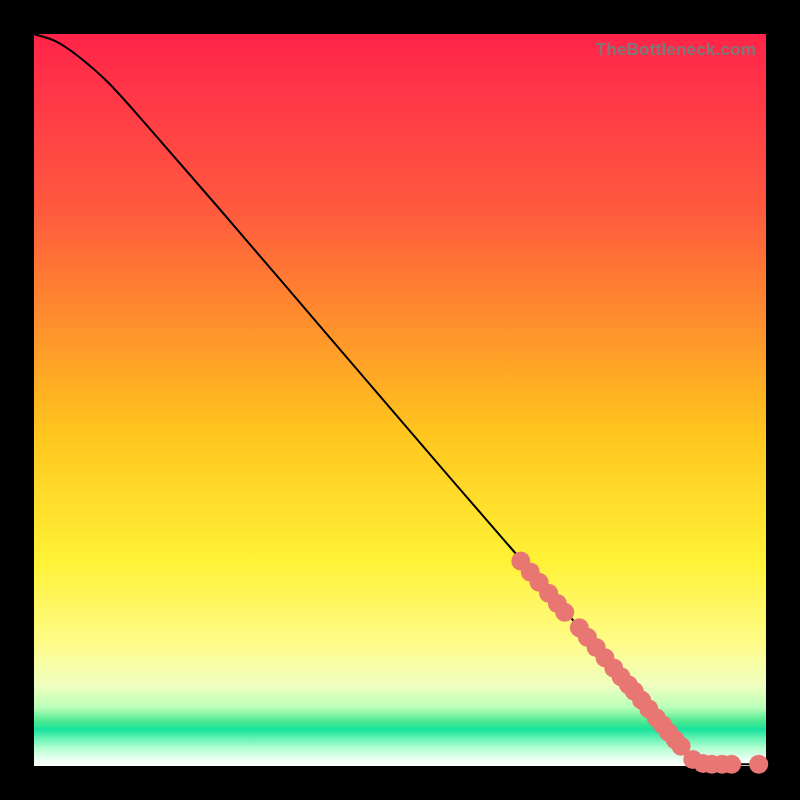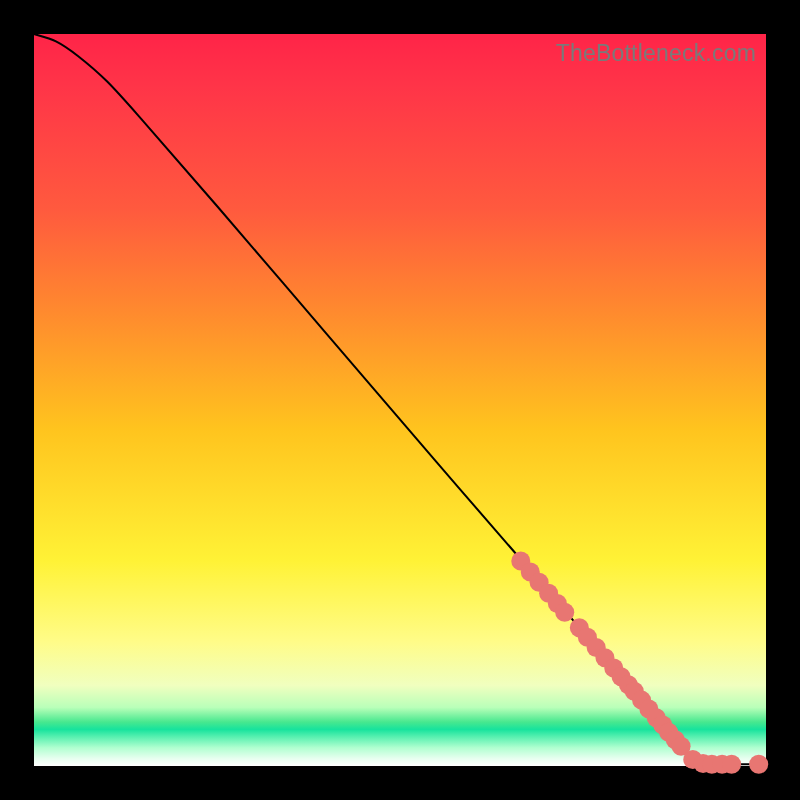--- a/index.html
+++ b/index.html
@@ -41,23 +41,23 @@
       #b0ffd0 97.5%,
       #e8fff0 99%,
       #ffffff 100%
     );
   }
   .watermark {
     position: absolute;
     top: 6px;
     right: 10px;
     color: #7a7a7a;
-    font-size: 23px;
+    font-size: 17px;
     letter-spacing: 0.2px;
-    font-weight: 400;
+    font-weight: 700;
     user-select: none;
   }
   svg.overlay {
     position: absolute;
     left: 0;
     top: 0;
     width: 732px;
     height: 732px;
     overflow: visible;
   }

